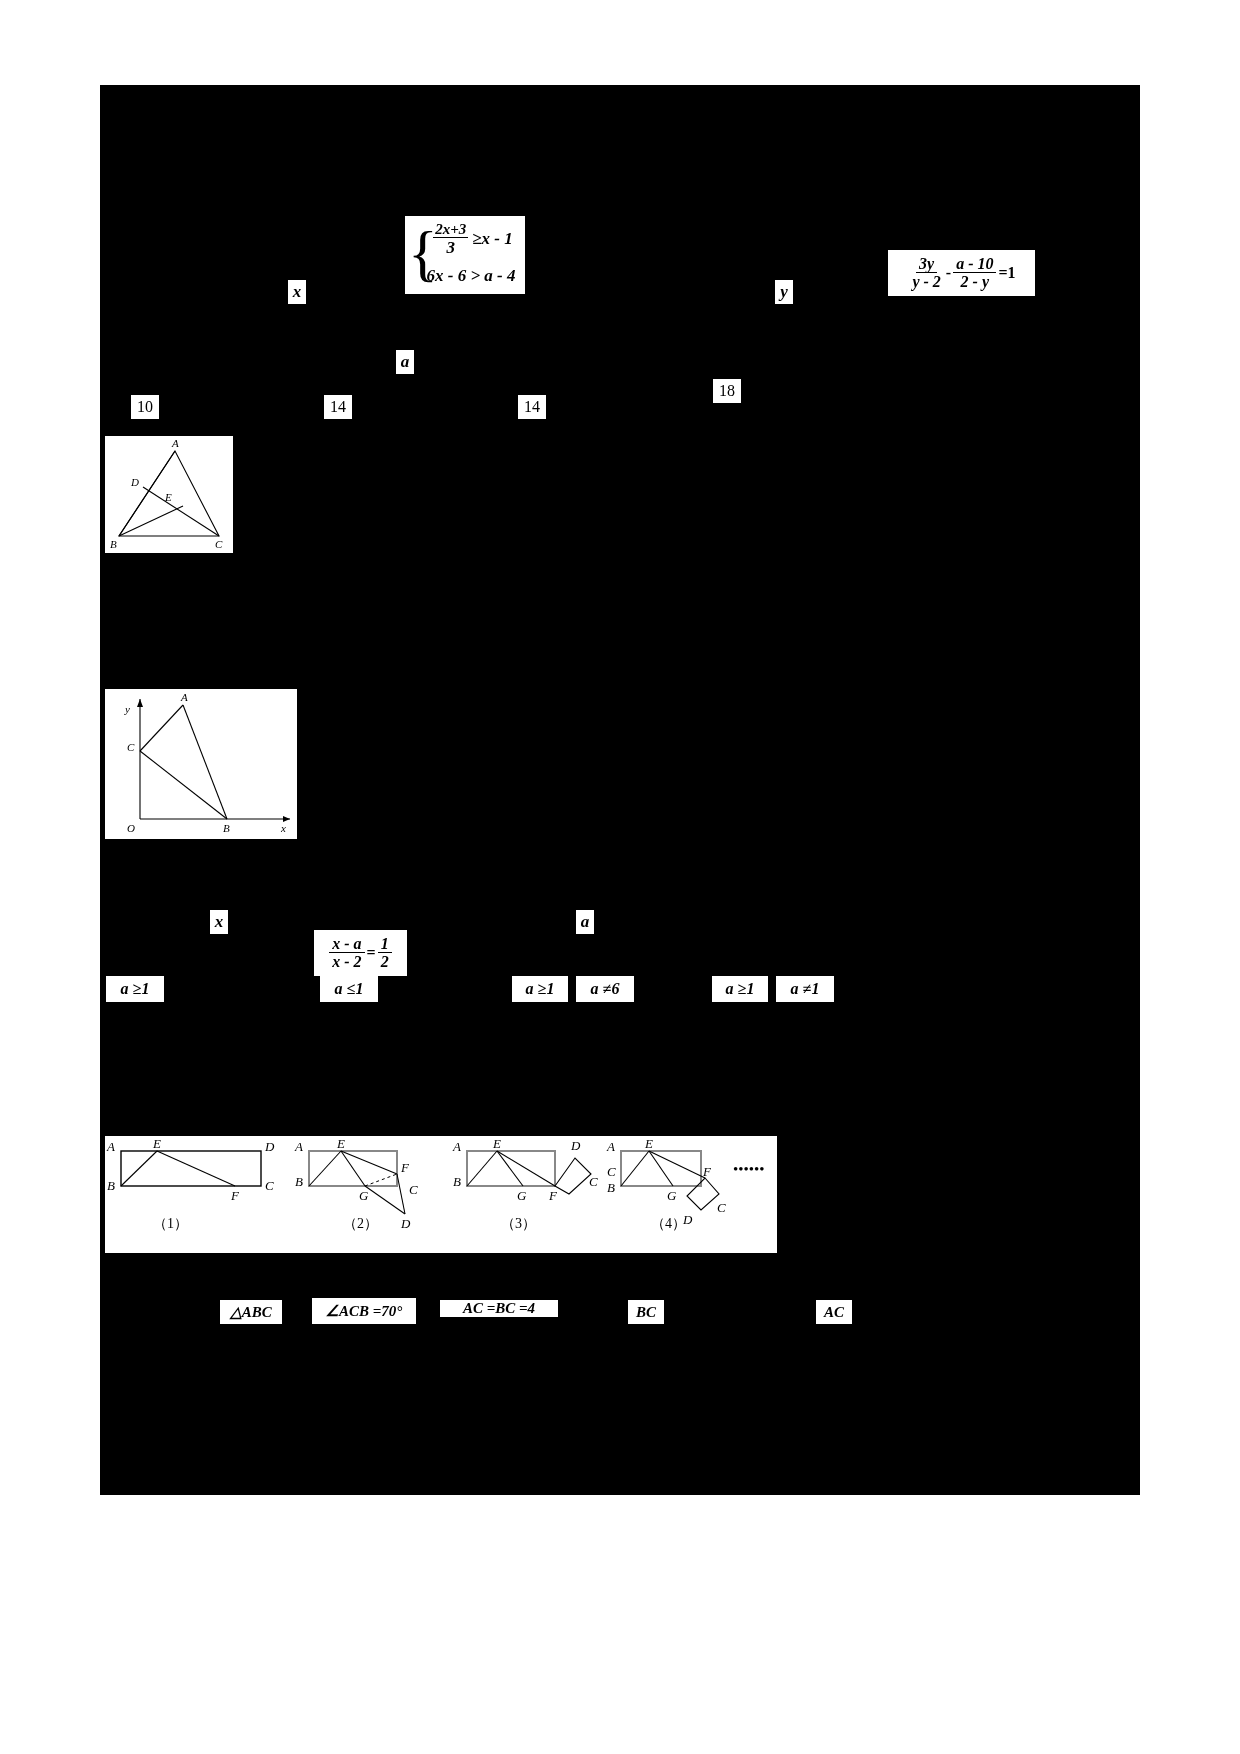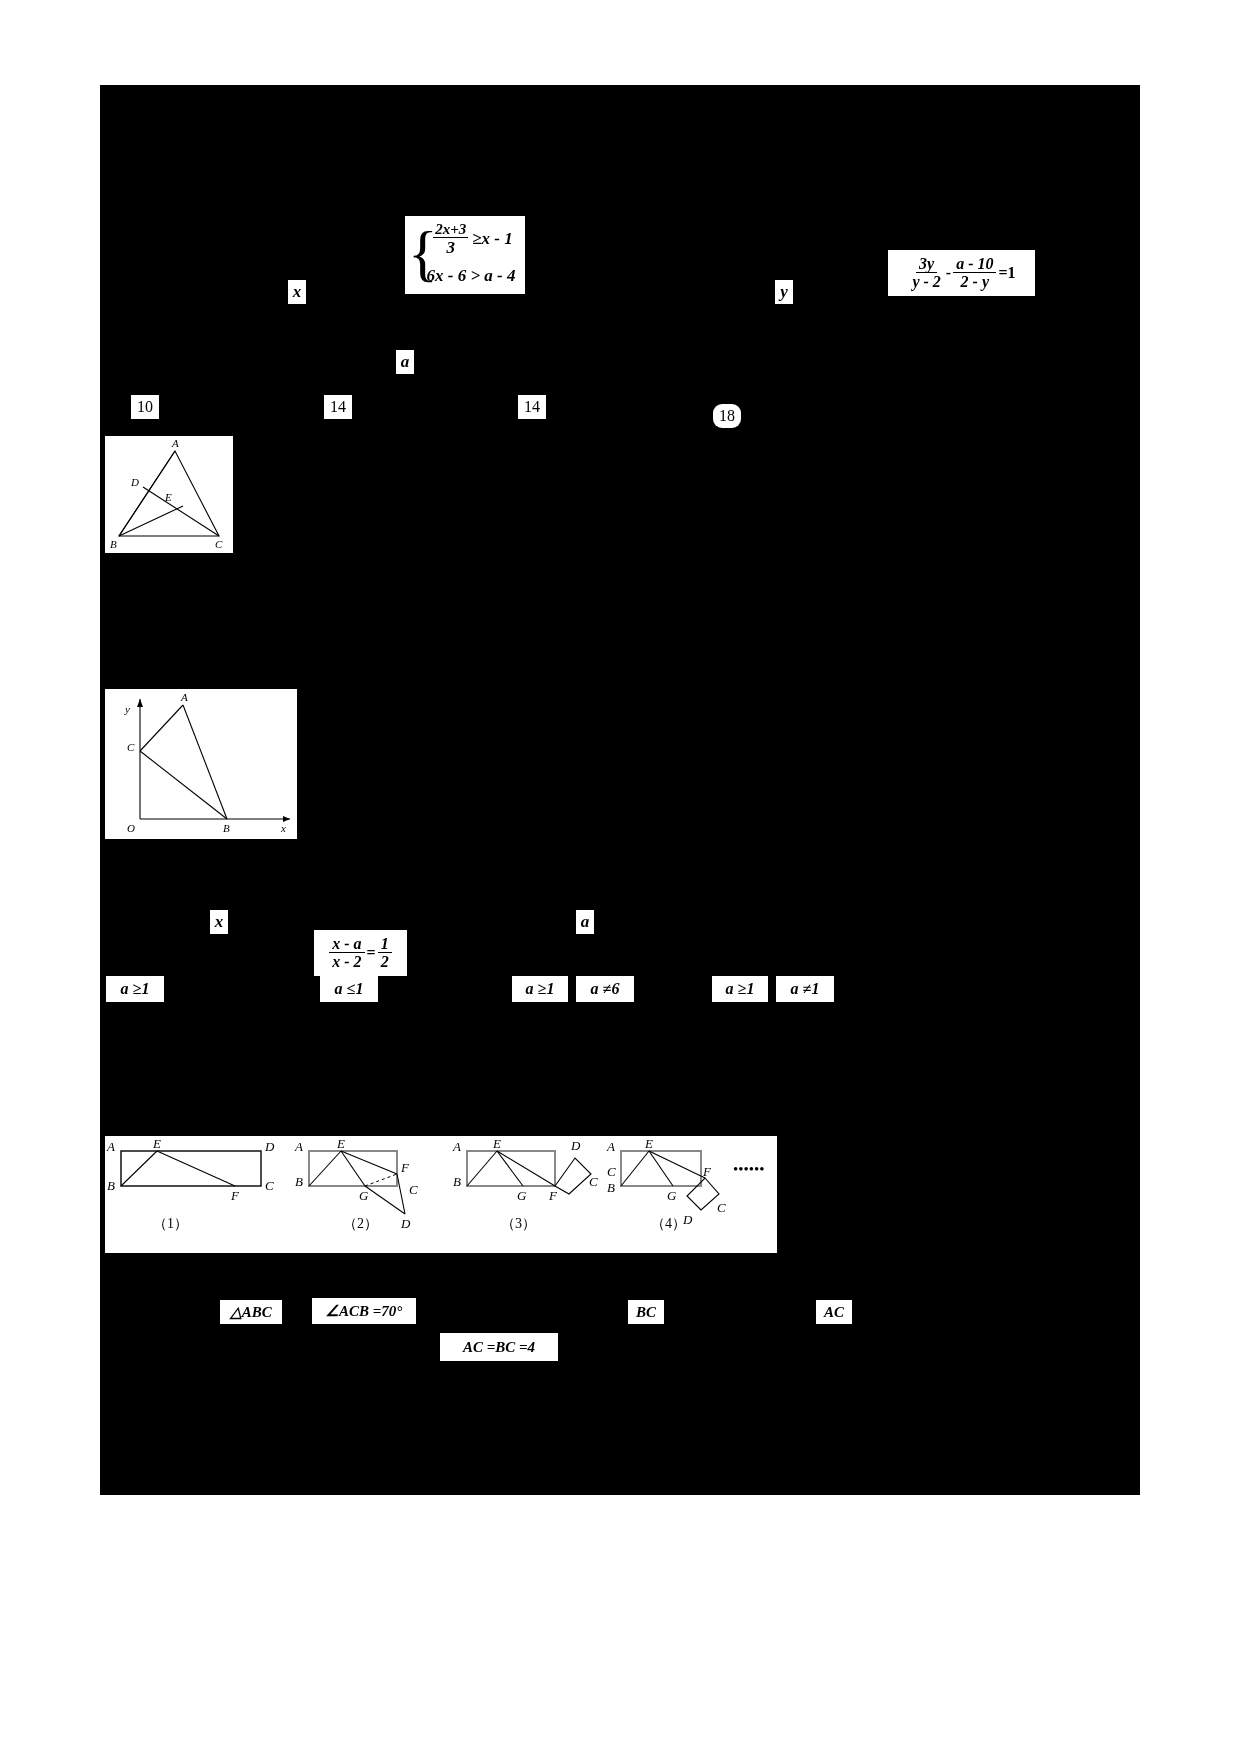--- a/index.html
+++ b/index.html
@@ -63,21 +63,21 @@
       <span class="bot">2 - y</span>
     </span>
     <span class="op">=1</span>
   </div>
 
   <div class="tok mi" style="left:296px;top:265px;width:18px;height:24px;font-size:17px;">a</div>
 
   <div class="tok num" style="left:31px;top:310px;width:28px;height:24px;">10</div>
   <div class="tok num" style="left:224px;top:310px;width:28px;height:24px;">14</div>
   <div class="tok num" style="left:418px;top:310px;width:28px;height:24px;">14</div>
-  <div class="tok num" style="left:613px;top:319px;width:28px;height:24px;border-radius:9px;">18</div>
+  <div class="tok num" style="left:613px;top:294px;width:28px;height:24px;">18</div>
 
   <div class="fig" style="left:5px;top:351px;width:128px;height:117px;">
     <svg width="128" height="117" viewBox="0 0 128 117">
       <polygon points="70,15 14,100 114,100" fill="none" stroke="#000" stroke-width="1.1"></polygon>
       <line x1="14" y1="100" x2="70" y2="15" stroke="#000" stroke-width="1.1"></line>
       <line x1="38" y1="51" x2="114" y2="100" stroke="#000" stroke-width="1.1"></line>
       <line x1="14" y1="100" x2="78" y2="70" stroke="#000" stroke-width="1.1"></line>
       <text class="lbl" x="67" y="11">A</text>
       <text class="lbl" x="26" y="50">D</text>
       <text class="lbl" x="60" y="65">E</text>
@@ -185,17 +185,17 @@
       <text class="lbl2" x="578" y="88">D</text>
       <text class="lbl2" x="612" y="76">C</text>
       <text class="cap" x="546" y="92">（4）</text>
 
       <text style="font-family:'Liberation Serif',serif;font-size:15px;" x="628" y="38">••••••</text>
     </svg>
   </div>
 
   <div class="tok mi" style="left:120px;top:1215px;width:62px;height:24px;font-size:15px;">△ABC</div>
   <div class="tok mi" style="left:212px;top:1213px;width:104px;height:26px;font-size:15px;">∠ACB =70°</div>
-  <div class="tok mi" style="left:340px;top:1248px;width:118px;height:28px;font-size:15px;">AC =BC =4</div>
+  <div class="tok mi" style="left:340px;top:1215px;width:118px;height:17px;font-size:15px;">AC =BC =4</div>
   <div class="tok mi" style="left:528px;top:1215px;width:36px;height:24px;font-size:15px;">BC</div>
   <div class="tok mi" style="left:716px;top:1215px;width:36px;height:24px;font-size:15px;font-style:italic;">AC</div>
 
 </div>
 
 </body></html>

